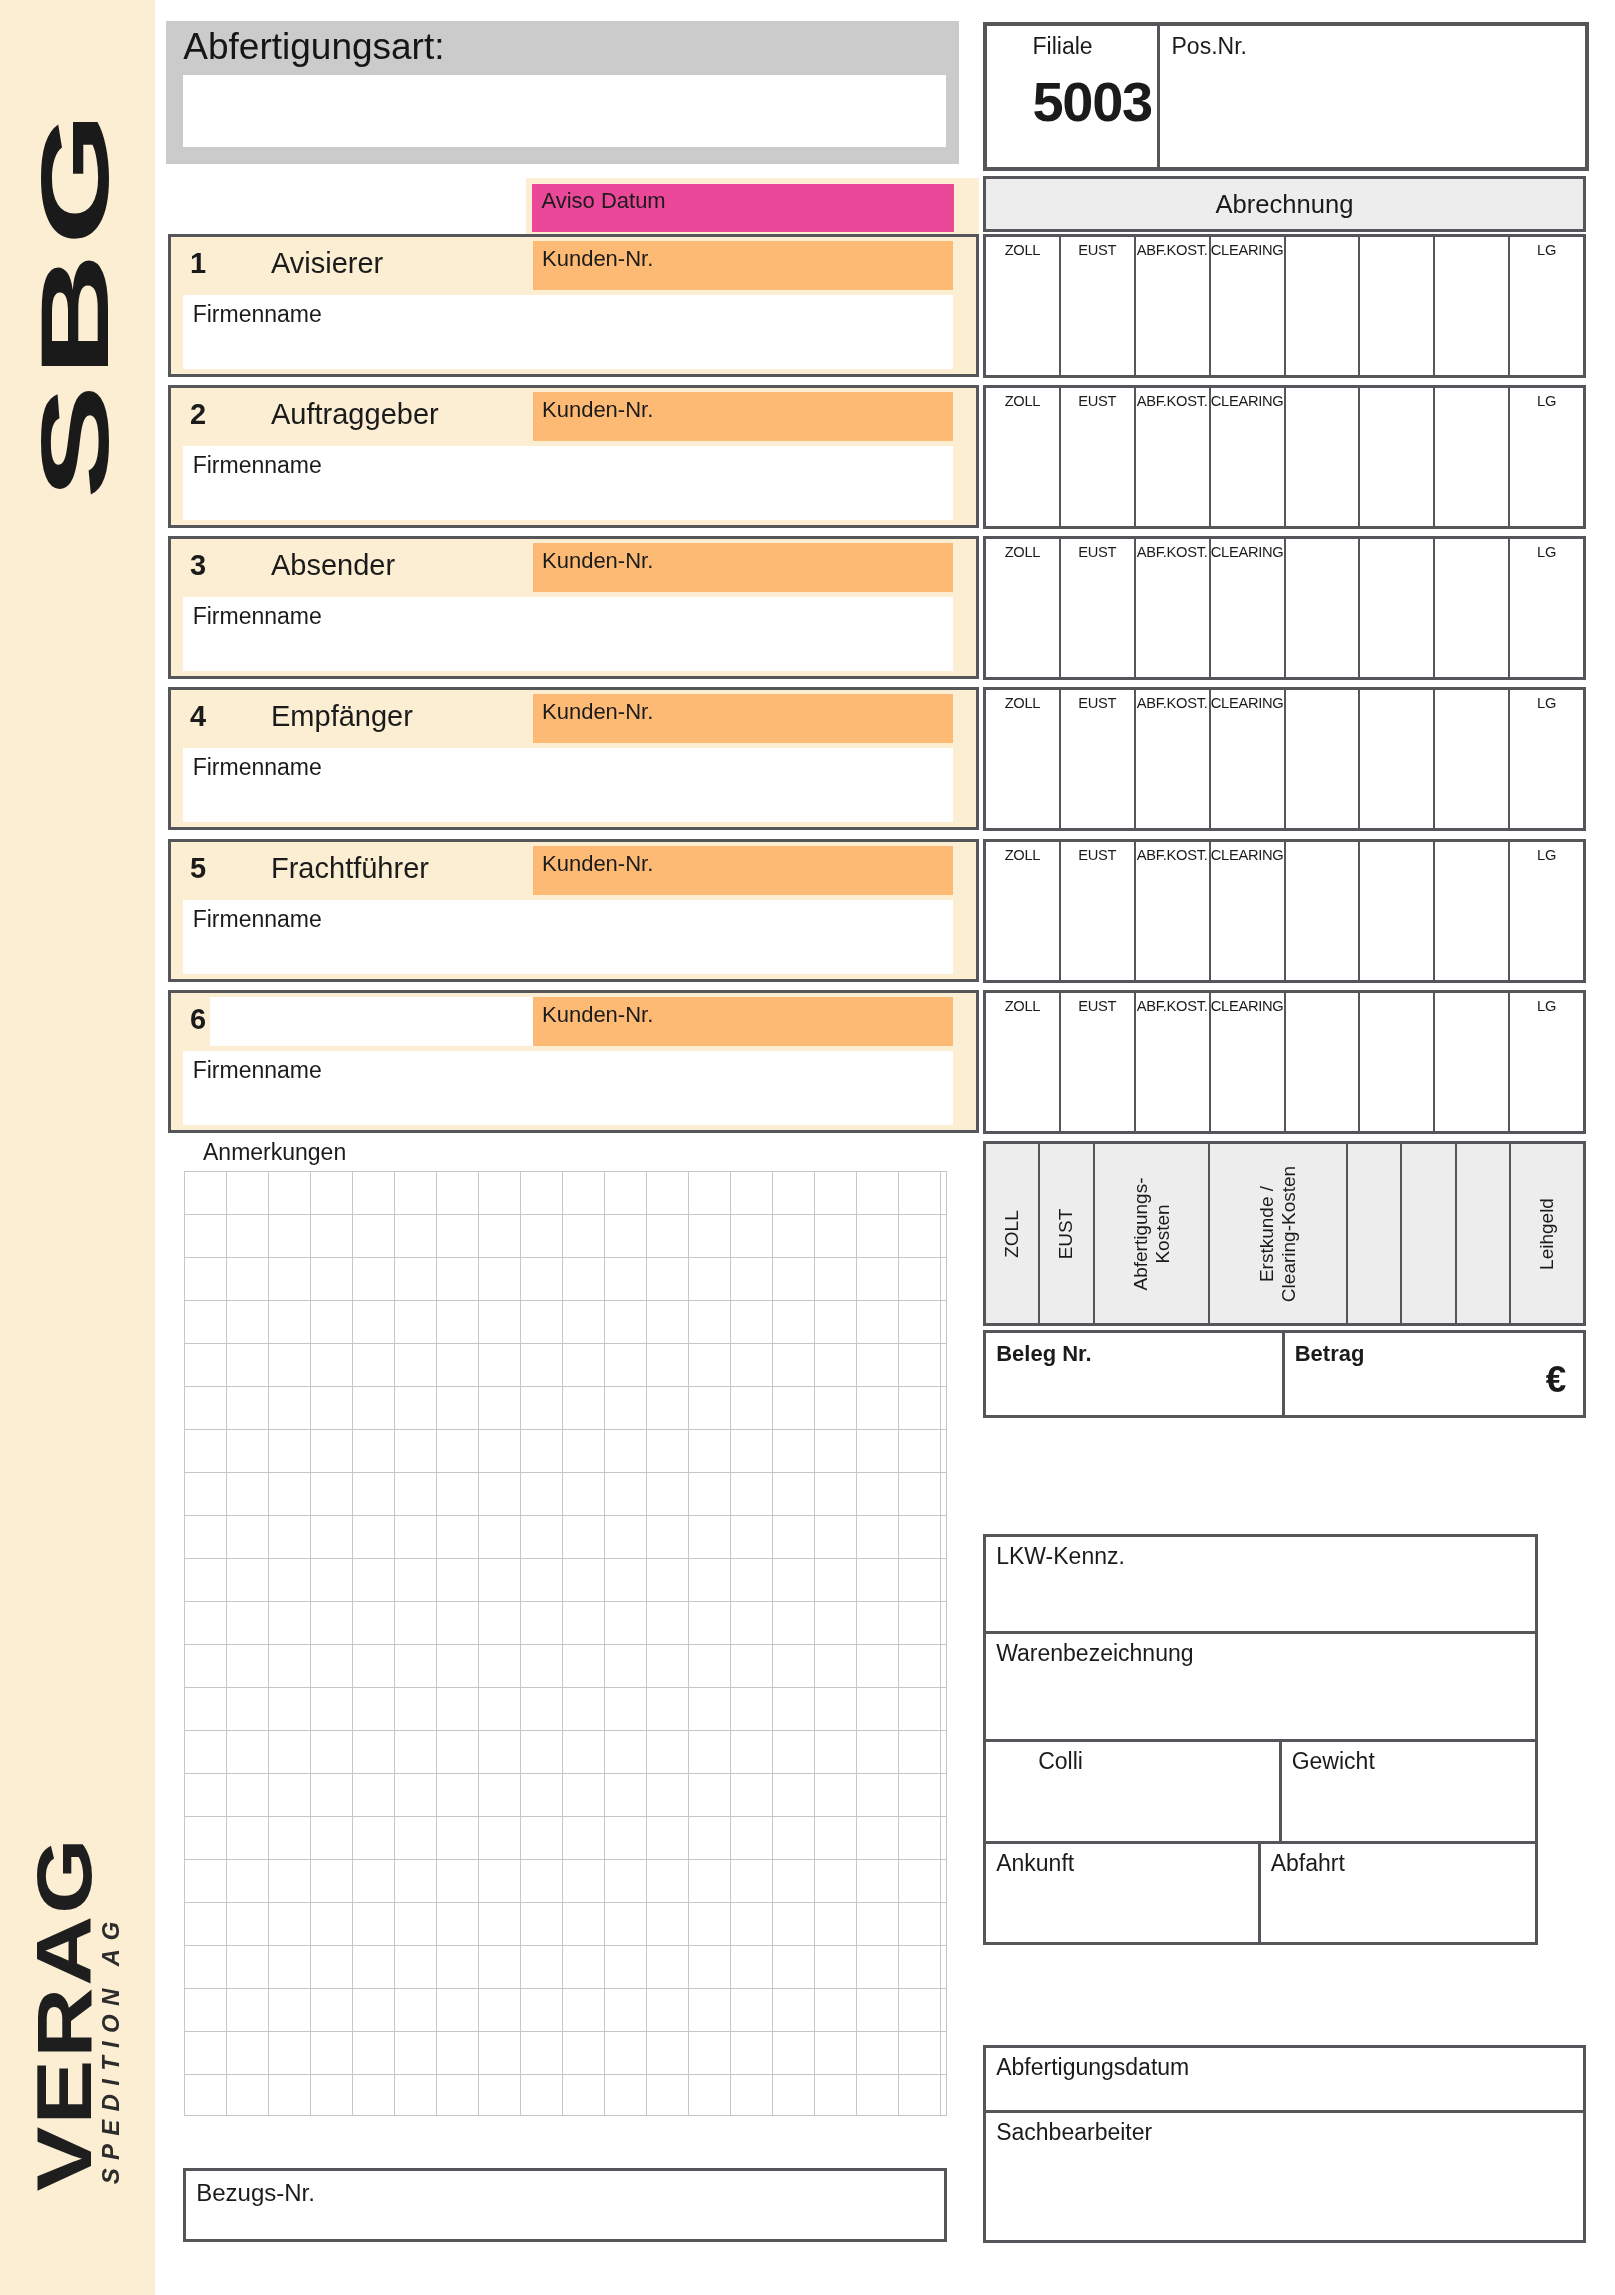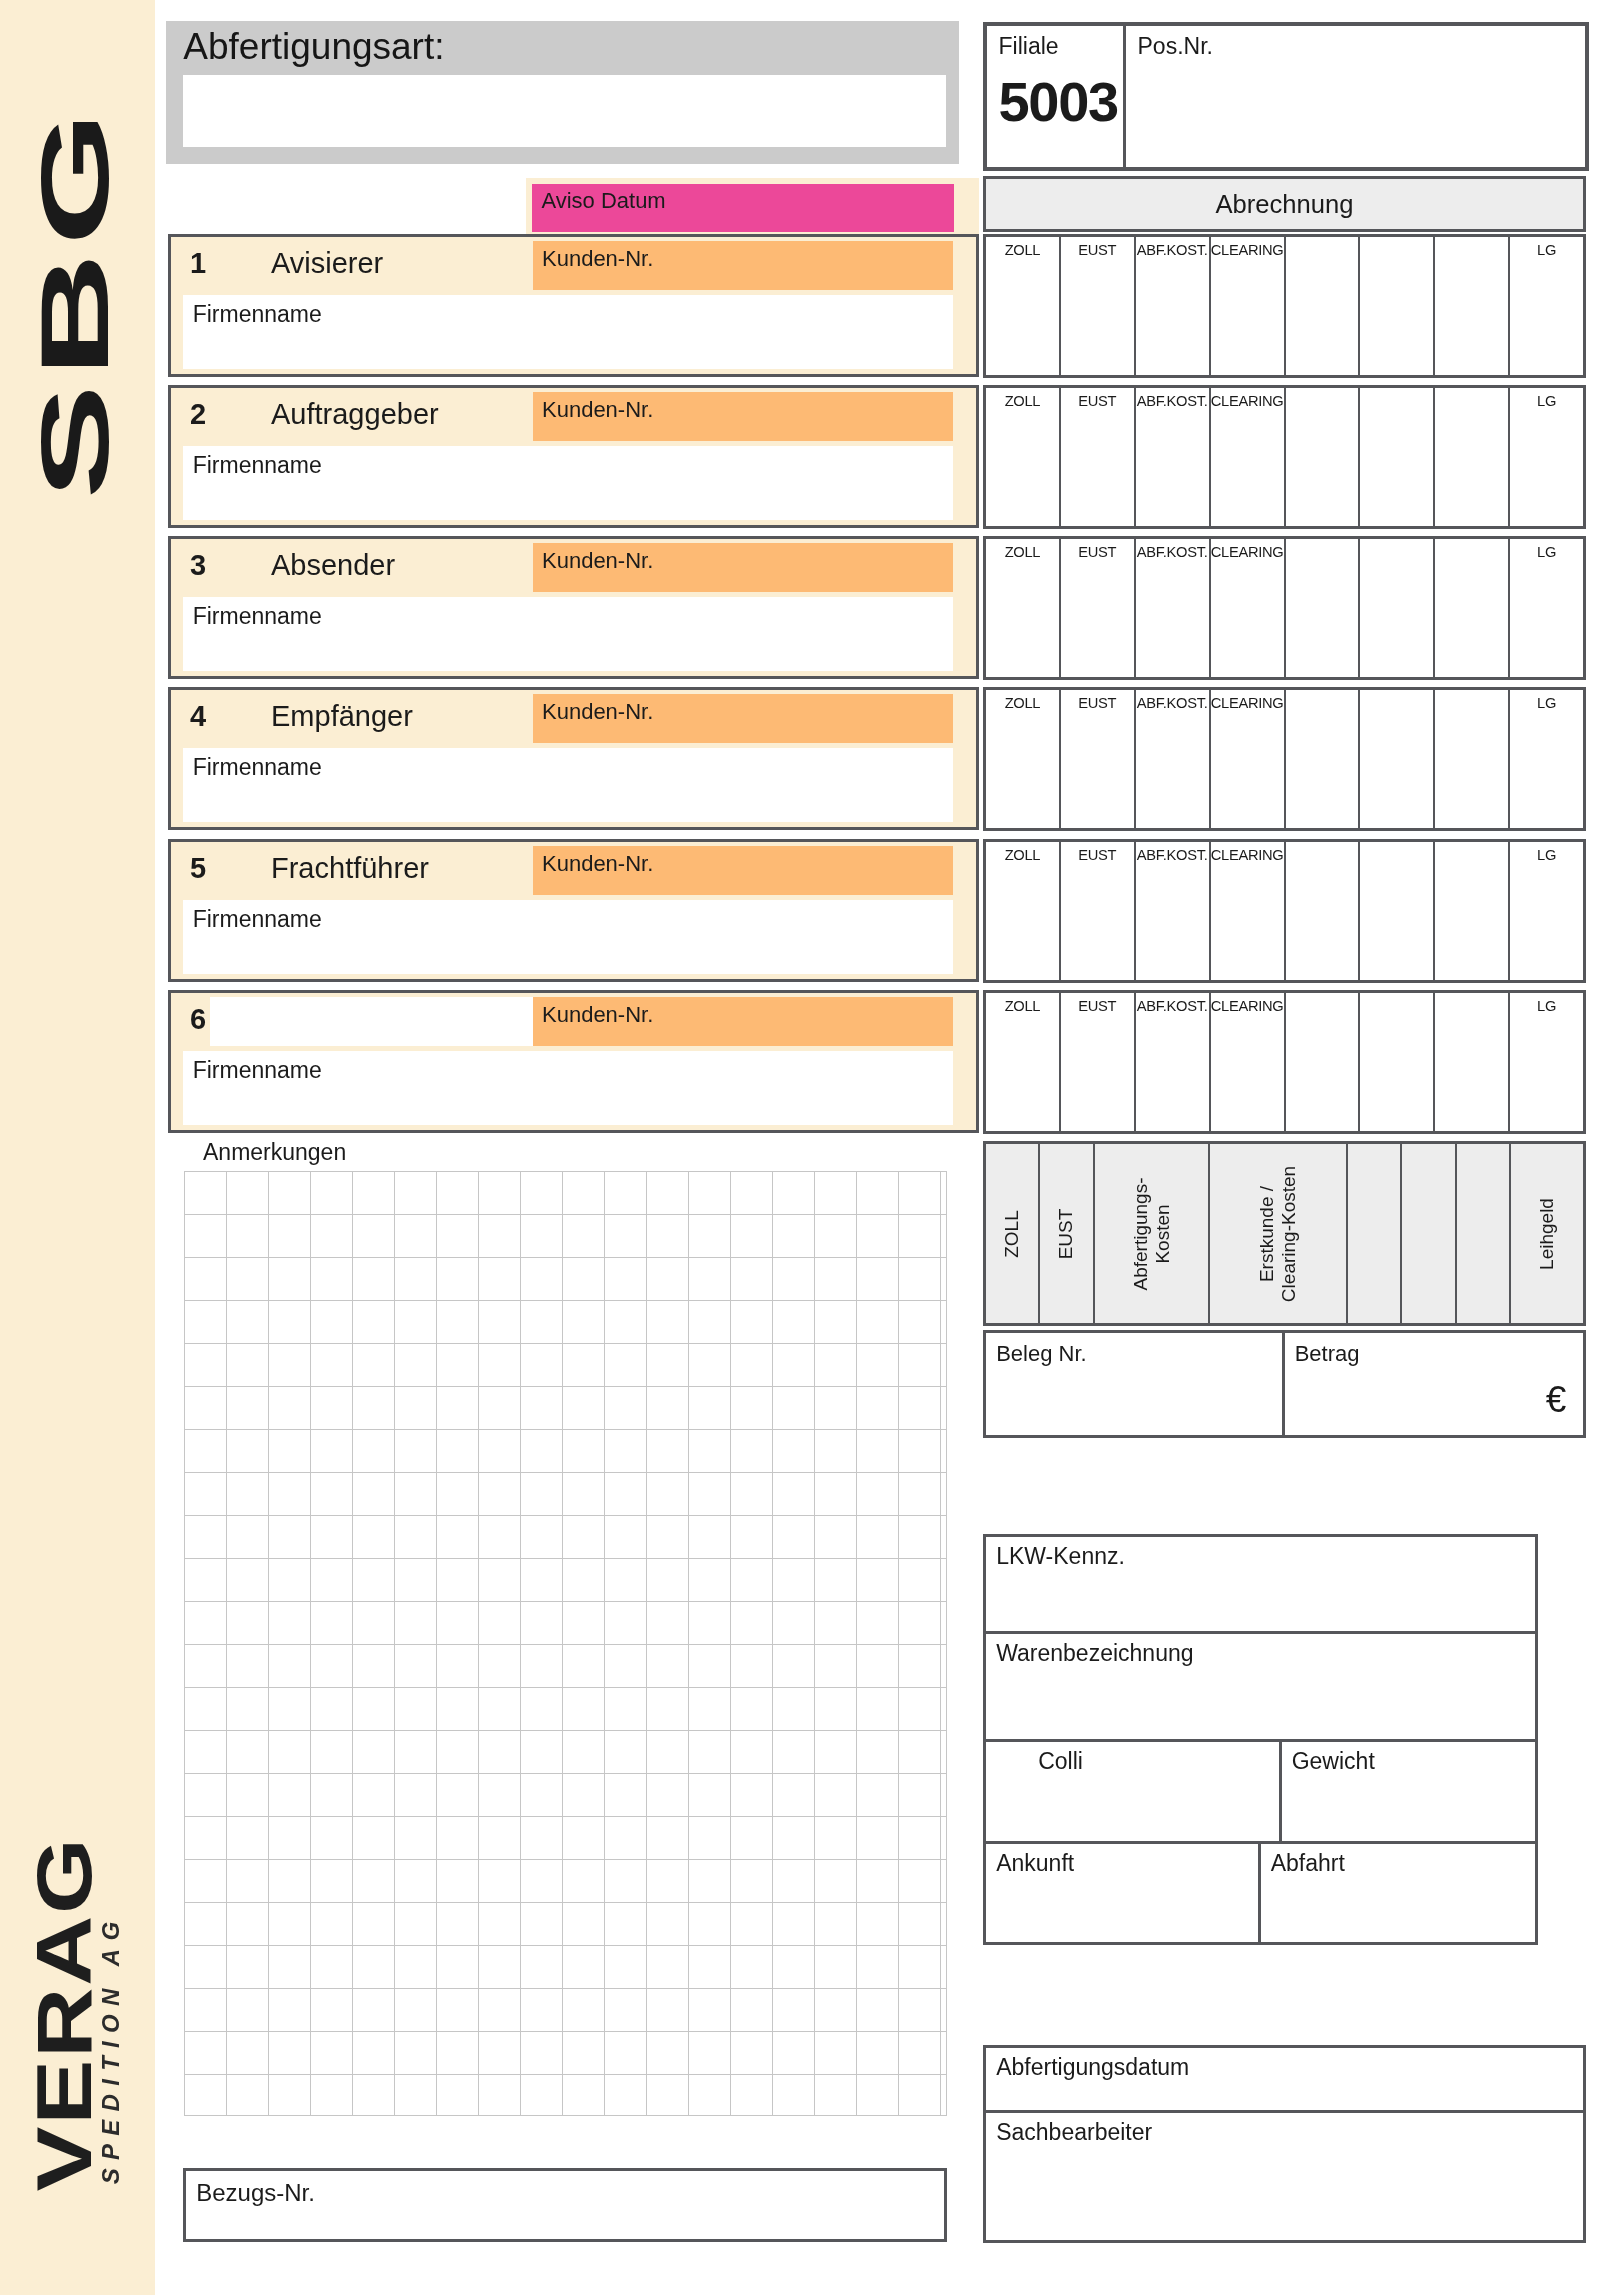--- a/index.html
+++ b/index.html
@@ -28,21 +28,21 @@
     font-weight:bold;font-style:italic;font-size:24px;letter-spacing:8.3px;line-height:1;white-space:nowrap;color:#2c2c2c;
   }
   .logo-sped>span{position:absolute;transform:translate(-50%,-50%) rotate(-90deg);transform-origin:center;display:block;}
 
   
   #hdr-gray{position:absolute;left:166px;top:20.5px;width:793px;height:143px;background:#cbcbcb;}
   #hdr-gray .hdr-label{position:absolute;left:17.3px;top:5.1px;font-size:37px;color:#161616;}
   #hdr-input{position:absolute;left:17.3px;top:54px;width:763px;height:72px;background:#ffffff;}
 
   #filiale-box{position:absolute;left:983px;top:22.4px;width:598px;height:141px;background:#fff;border:4.5px solid #55565a;display:flex;}
-  #filiale-cell{width:139px;border-right:3.2px solid #55565a;padding:6.4px 0 0 11.5px;box-sizing:border-box;}
+  #filiale-cell{width:139px;border-right:3.2px solid #55565a;padding:6.4px 0 0 11.5px;box-sizing:border-box;margin-left:34px;}
   #filiale-cell .flabel{font-size:23px;display:block;}
   #filiale-cell .fvalue{font-size:56px;font-weight:bold;letter-spacing:-1.3px;display:block;margin-top:9px;}
   #posnr-cell{flex:1;padding:6.4px 0 0 11.5px;box-sizing:border-box;font-size:23px;}
 
   
   .abr-hdr{position:absolute;left:983px;top:176px;width:603px;height:56px;background:#ededed;border:3.8px solid #55565a;box-sizing:border-box;
            display:flex;align-items:center;justify-content:center;font-size:25.6px;}
   .ablock{position:absolute;left:983px;width:603px;height:144px;background:#fff;border:3.8px solid #55565a;box-sizing:border-box;display:flex;}
   .acell{flex:1;border-right:2.6px solid #55565a;box-sizing:border-box;}
   .acell:last-child{border-right:none;}
@@ -73,21 +73,21 @@
     background-size:42px 100%,100% 43px;
     border-right:1.3px solid #c6c6c6;border-bottom:1.3px solid #c6c6c6;box-sizing:border-box;
   }
 
   
   #vrow{position:absolute;left:983px;top:1141px;width:603px;height:185px;border:3.8px solid #55565a;box-sizing:border-box;display:flex;background:#ededed;}
   .vcell{flex:1;border-right:2.6px solid #55565a;box-sizing:border-box;display:flex;align-items:center;justify-content:center;background:#ededed;}
   .vcell:last-child{border-right:none;}
   .vtext{transform:rotate(-90deg);transform-origin:center;font-size:19px;line-height:22px;text-align:center;white-space:nowrap;}
 
-  #beleg-row{position:absolute;left:983px;top:1330px;width:603px;height:108px;border:3.8px solid #55565a;box-sizing:border-box;display:flex;background:#fff;}
+  #beleg-row{position:absolute;left:983px;top:1330px;width:603px;height:88px;border:3.8px solid #55565a;box-sizing:border-box;display:flex;background:#fff;font-weight:bold;}
   #beleg-cell{width:50%;border-right:3.2px solid #55565a;box-sizing:border-box;position:relative;}
   #betrag-cell{flex:1;position:relative;}
   .cell-label{display:block;padding:7.7px 0 0 10.2px;font-size:22px;}
   #euro{position:absolute;right:16.6px;bottom:14px;font-size:37px;}
 
   
   #cargo{position:absolute;left:983px;top:1534px;width:555px;height:411px;border:3.8px solid #55565a;box-sizing:border-box;background:#fff;display:flex;flex-direction:column;}
   .cargo-row{box-sizing:border-box;position:relative;}
   .cargo-row+.cargo-row{border-top:3.8px solid #55565a;}
   #row-lkw{height:94px;}

